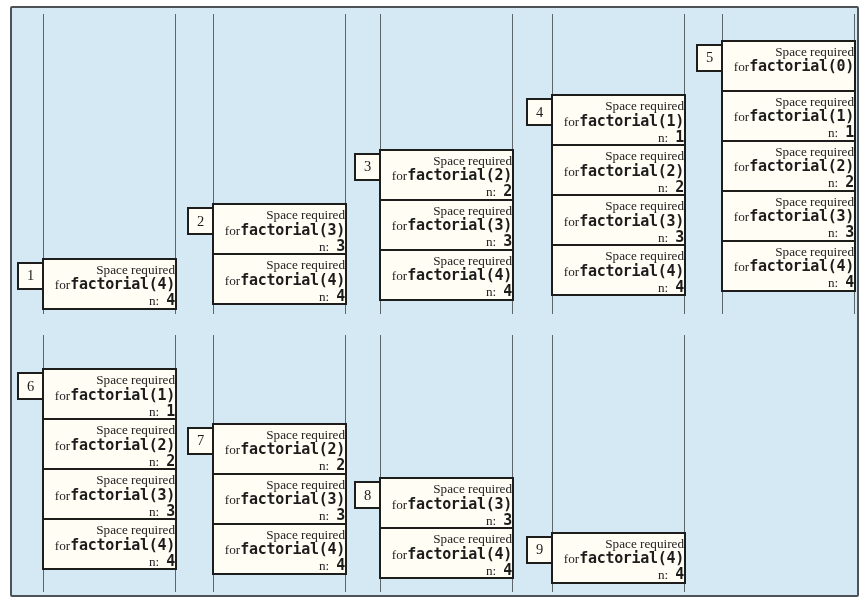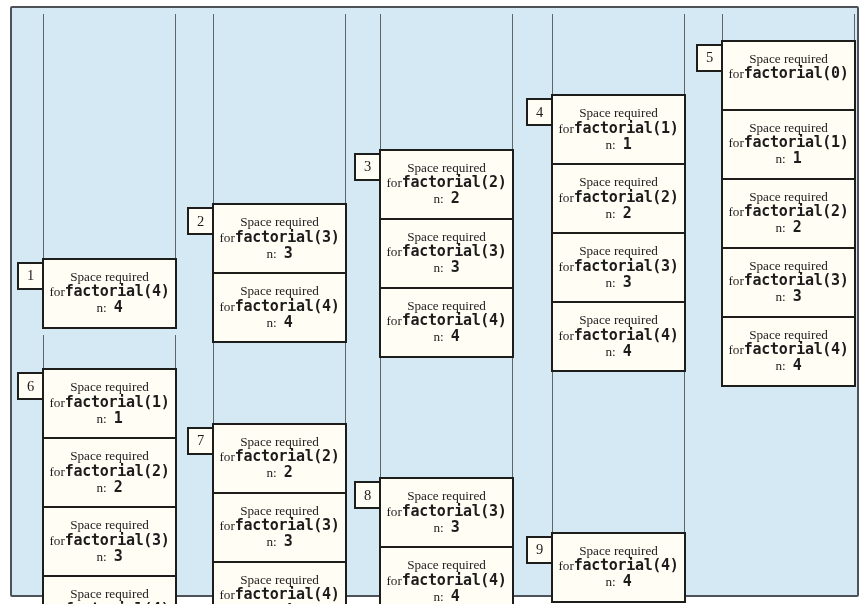--- a/index.html
+++ b/index.html
@@ -17,24 +17,24 @@
     border-radius:2px;
   }
   .stack { position:absolute; inset:0; pointer-events:none; }
   .channel {
     position:absolute; box-sizing:border-box;
     border-left:1.5px solid var(--line,#5d6569);
     border-right:1.5px solid var(--line,#5d6569);
   }
   .frames { position:absolute; z-index:2; }
   .frame {
-    box-sizing:border-box; height:71px;
+    box-sizing:border-box; height:52px;
     border:2px solid var(--frame-border,#1d1d1b);
     background:var(--frame-bg,#fffdf4);
-    text-align:center; padding-top:9px;
+    text-align:right; padding-top:2px;
     overflow:hidden;
   }
   .frame + .frame { margin-top:-2px; }
   .l1,.l2,.l3 { font-size:13.2px; line-height:15.8px; white-space:nowrap; }
   .mono {
     font-family:"DejaVu Sans Mono", monospace;
     font-weight:bold; font-size:15px; letter-spacing:-0.3px;
   }
   .l2 .serif { margin-right:0; }
   .l3 .mono { margin-left:7px; }

